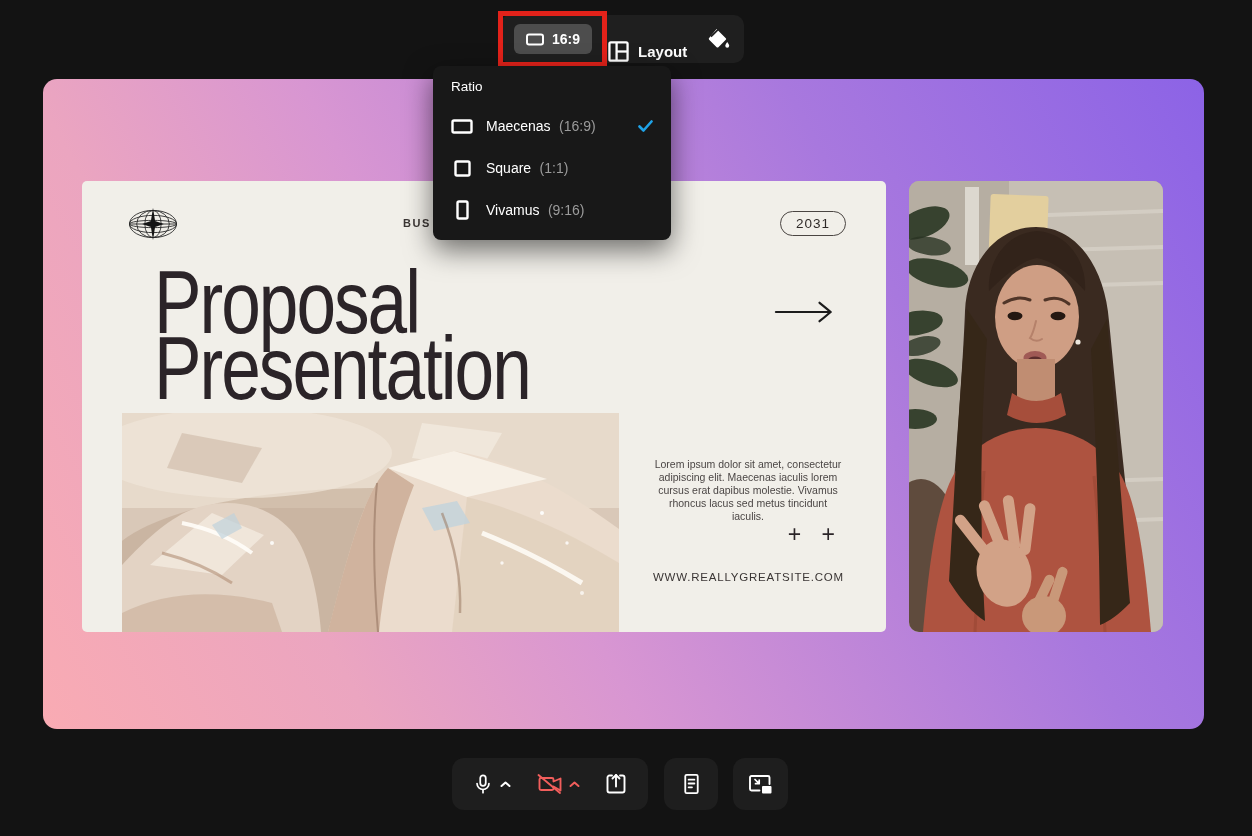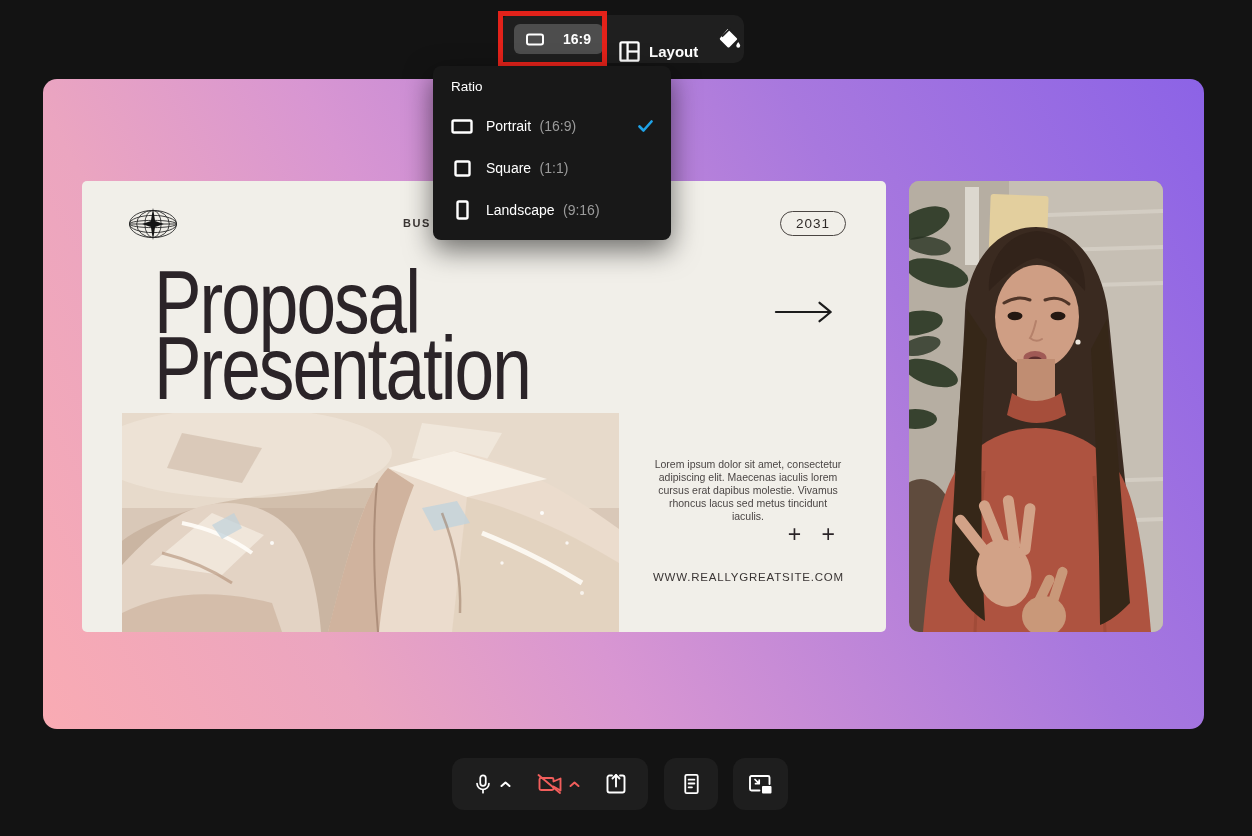--- a/index.html
+++ b/index.html
@@ -56,21 +56,21 @@
     border-radius:10px; overflow:hidden; z-index:2; background:#b6aea2;
   }
 
   
   .top-toolbar {
     position:absolute; left:500px; top:15px; width:244px; height:48px;
     background:#1f1f1f; border-radius:10px; display:flex; align-items:center;
     padding:0 14px; z-index:5;
   }
   .ratio-button {
-    display:flex; align-items:center; gap:19px; background:#4d4d4d; border-radius:6px;
+    display:flex; align-items:center; gap:8px; background:#4d4d4d; border-radius:6px;
     height:30px; padding:0 12px; color:#fff; font-size:14px; font-weight:700; cursor:pointer;
   }
   .layout-button {
     display:flex; align-items:center; gap:9px; margin-left:16px; color:#fff;
     font-size:15px; font-weight:700; cursor:pointer;margin-top:24px;
   }
   .bucket-button { margin-left:18px; display:flex; align-items:center; cursor:pointer; }
 
   .annotation-box {
     position:absolute; left:498px; top:11px; width:109px; height:56px;
@@ -281,21 +281,21 @@
   <div class="ratio-menu">
     <div class="ratio-menu-title">Ratio</div>
 
     <div class="ratio-item" style="top:41px;">
       <span class="icon-box">
         <svg width="22" height="15" viewBox="0 0 22 15" fill="none" stroke="#fff" stroke-width="2.4">
           <rect x="1.5" y="1.5" width="19" height="12" rx="1.5"></rect>
         </svg>
       </span>
       <span>
-        <span class="item-label">Portrait</span>
+        <span class="item-label">Maecenas</span>
         <span class="item-ratio">(16:9)</span>
       </span>
       <span class="check">
         <svg width="15" height="12" viewBox="0 0 15 12" fill="none" stroke="#1fa3e8" stroke-width="2.6" stroke-linecap="round" stroke-linejoin="round">
           <polyline points="1.5,6.5 5.5,10.5 13.5,1.5"></polyline>
         </svg>
       </span>
     </div>
 
     <div class="ratio-item" style="top:83px;">
@@ -310,21 +310,21 @@
       </span>
     </div>
 
     <div class="ratio-item" style="top:125px;">
       <span class="icon-box">
         <svg width="13" height="20" viewBox="0 0 13 20" fill="none" stroke="#fff" stroke-width="2.4">
           <rect x="1.5" y="1.5" width="10" height="17" rx="1.5"></rect>
         </svg>
       </span>
       <span>
-        <span class="item-label">Landscape</span>
+        <span class="item-label">Vivamus</span>
         <span class="item-ratio">(9:16)</span>
       </span>
     </div>
   </div>
 
   <div class="bottom-group bg1">
     <div class="ctrl">
       <span class="flex-center">
         <svg width="22" height="24" viewBox="0 0 24 24" fill="none" stroke="#fff" stroke-width="1.9" stroke-linecap="round">
           <rect x="9" y="2.5" width="6" height="11.5" rx="3"></rect>

